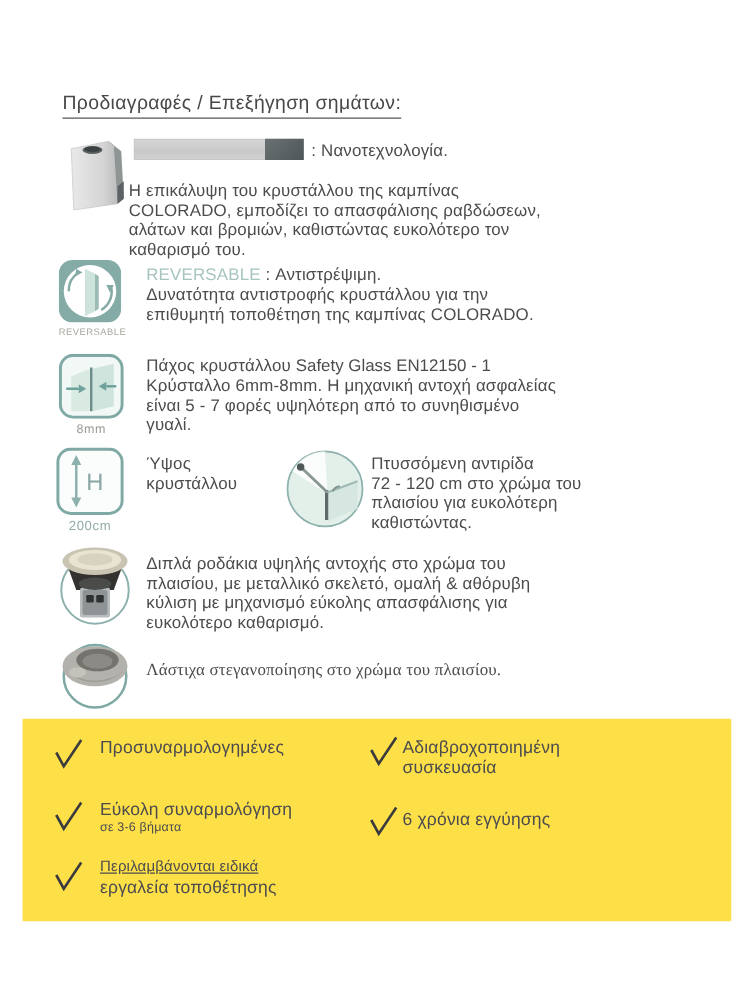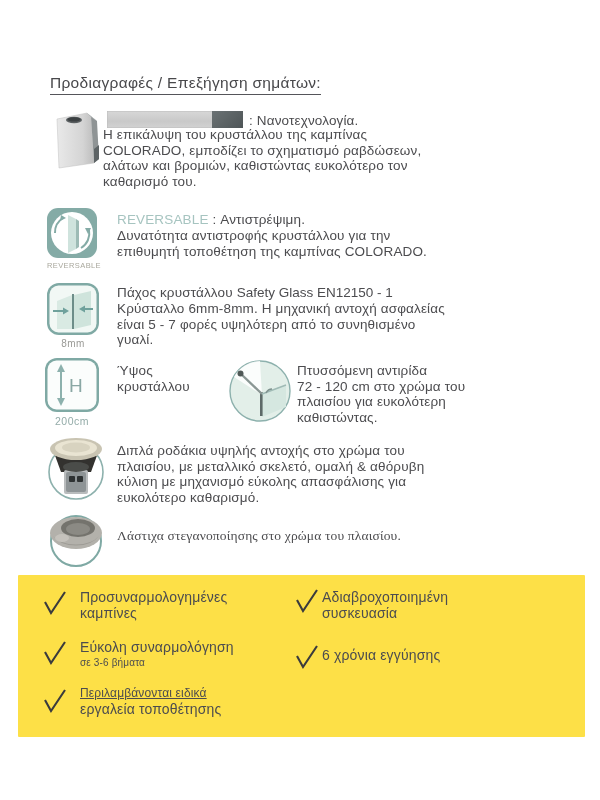--- a/index.html
+++ b/index.html
@@ -58,23 +58,23 @@
       <ellipse cx="29" cy="9" rx="8" ry="3.2" fill="#5a5f61"></ellipse>
       <ellipse cx="29" cy="8.4" rx="6.5" ry="2.2" fill="#3c4143"></ellipse>
     </svg>
   </div>
   <div class="abs" style="left:107px;top:111px;">
     <span class="nano-bar">
         <span class="dark-end"></span>
       </span>
   </div>
   <div class="abs head-ln" style="left:249px;top:113px;">: Νανοτεχνολογία.</div>
-  <div class="abs" style="left:103px;top:127px;">
+  <div class="abs" style="left:103px;top:145px;">
     <div class="ln">Η επικάλυψη του κρυστάλλου της καμπίνας</div>
-    <div class="ln">COLORADO, εμποδίζει το σχηματισμό ραβδώσεων,</div>
+    <div class="ln">COLORADO, εμποδίζει το απασφάλισης ραβδώσεων,</div>
     <div class="ln">αλάτων και βρομιών, καθιστώντας ευκολότερο τον</div>
     <div class="ln">καθαρισμό του.</div>
   </div>
 
   <div class="abs" style="left:47px;top:208px;">
     <svg width="50" height="50" viewBox="0 0 50 50">
       <rect x="0" y="0" width="50" height="50" rx="11" fill="#84aba6"></rect>
       <circle cx="25" cy="25" r="21" fill="#ffffff"></circle>
       <polygon points="21,7 29,11 29,41 21,45" fill="#cfe3dd"></polygon>
       <polygon points="29,11 32,13 32,39 29,41" fill="#9dbbb5"></polygon>
@@ -187,21 +187,20 @@
 
   <div class="abs box" style="left:18px;top:575px;width:567px;height:162px;">
 
     <div class="abs" style="left:24px;top:14px;">
       <svg class="check" viewBox="0 0 26 28">
           <polyline points="3,13 9,24 23,3" fill="none" stroke="#3b3b3d" stroke-width="2.1"></polyline>
         </svg>
     </div>
     <div class="abs" style="left:62px;top:14px;">
       <div class="ln" style="font-size:14px;line-height:16px;">Προσυναρμολογημένες</div>
-      <div class="ln" style="font-size:14px;line-height:16px;">καμπίνες</div>
     </div>
 
     <div class="abs" style="left:276px;top:12px;">
       <svg class="check" viewBox="0 0 26 28">
           <polyline points="3,13 9,24 23,3" fill="none" stroke="#3b3b3d" stroke-width="2.1"></polyline>
         </svg>
     </div>
     <div class="abs" style="left:304px;top:14px;">
       <div class="ln" style="font-size:14px;line-height:16px;">Αδιαβροχοποιημένη</div>
       <div class="ln" style="font-size:14px;line-height:16px;">συσκευασία</div>

